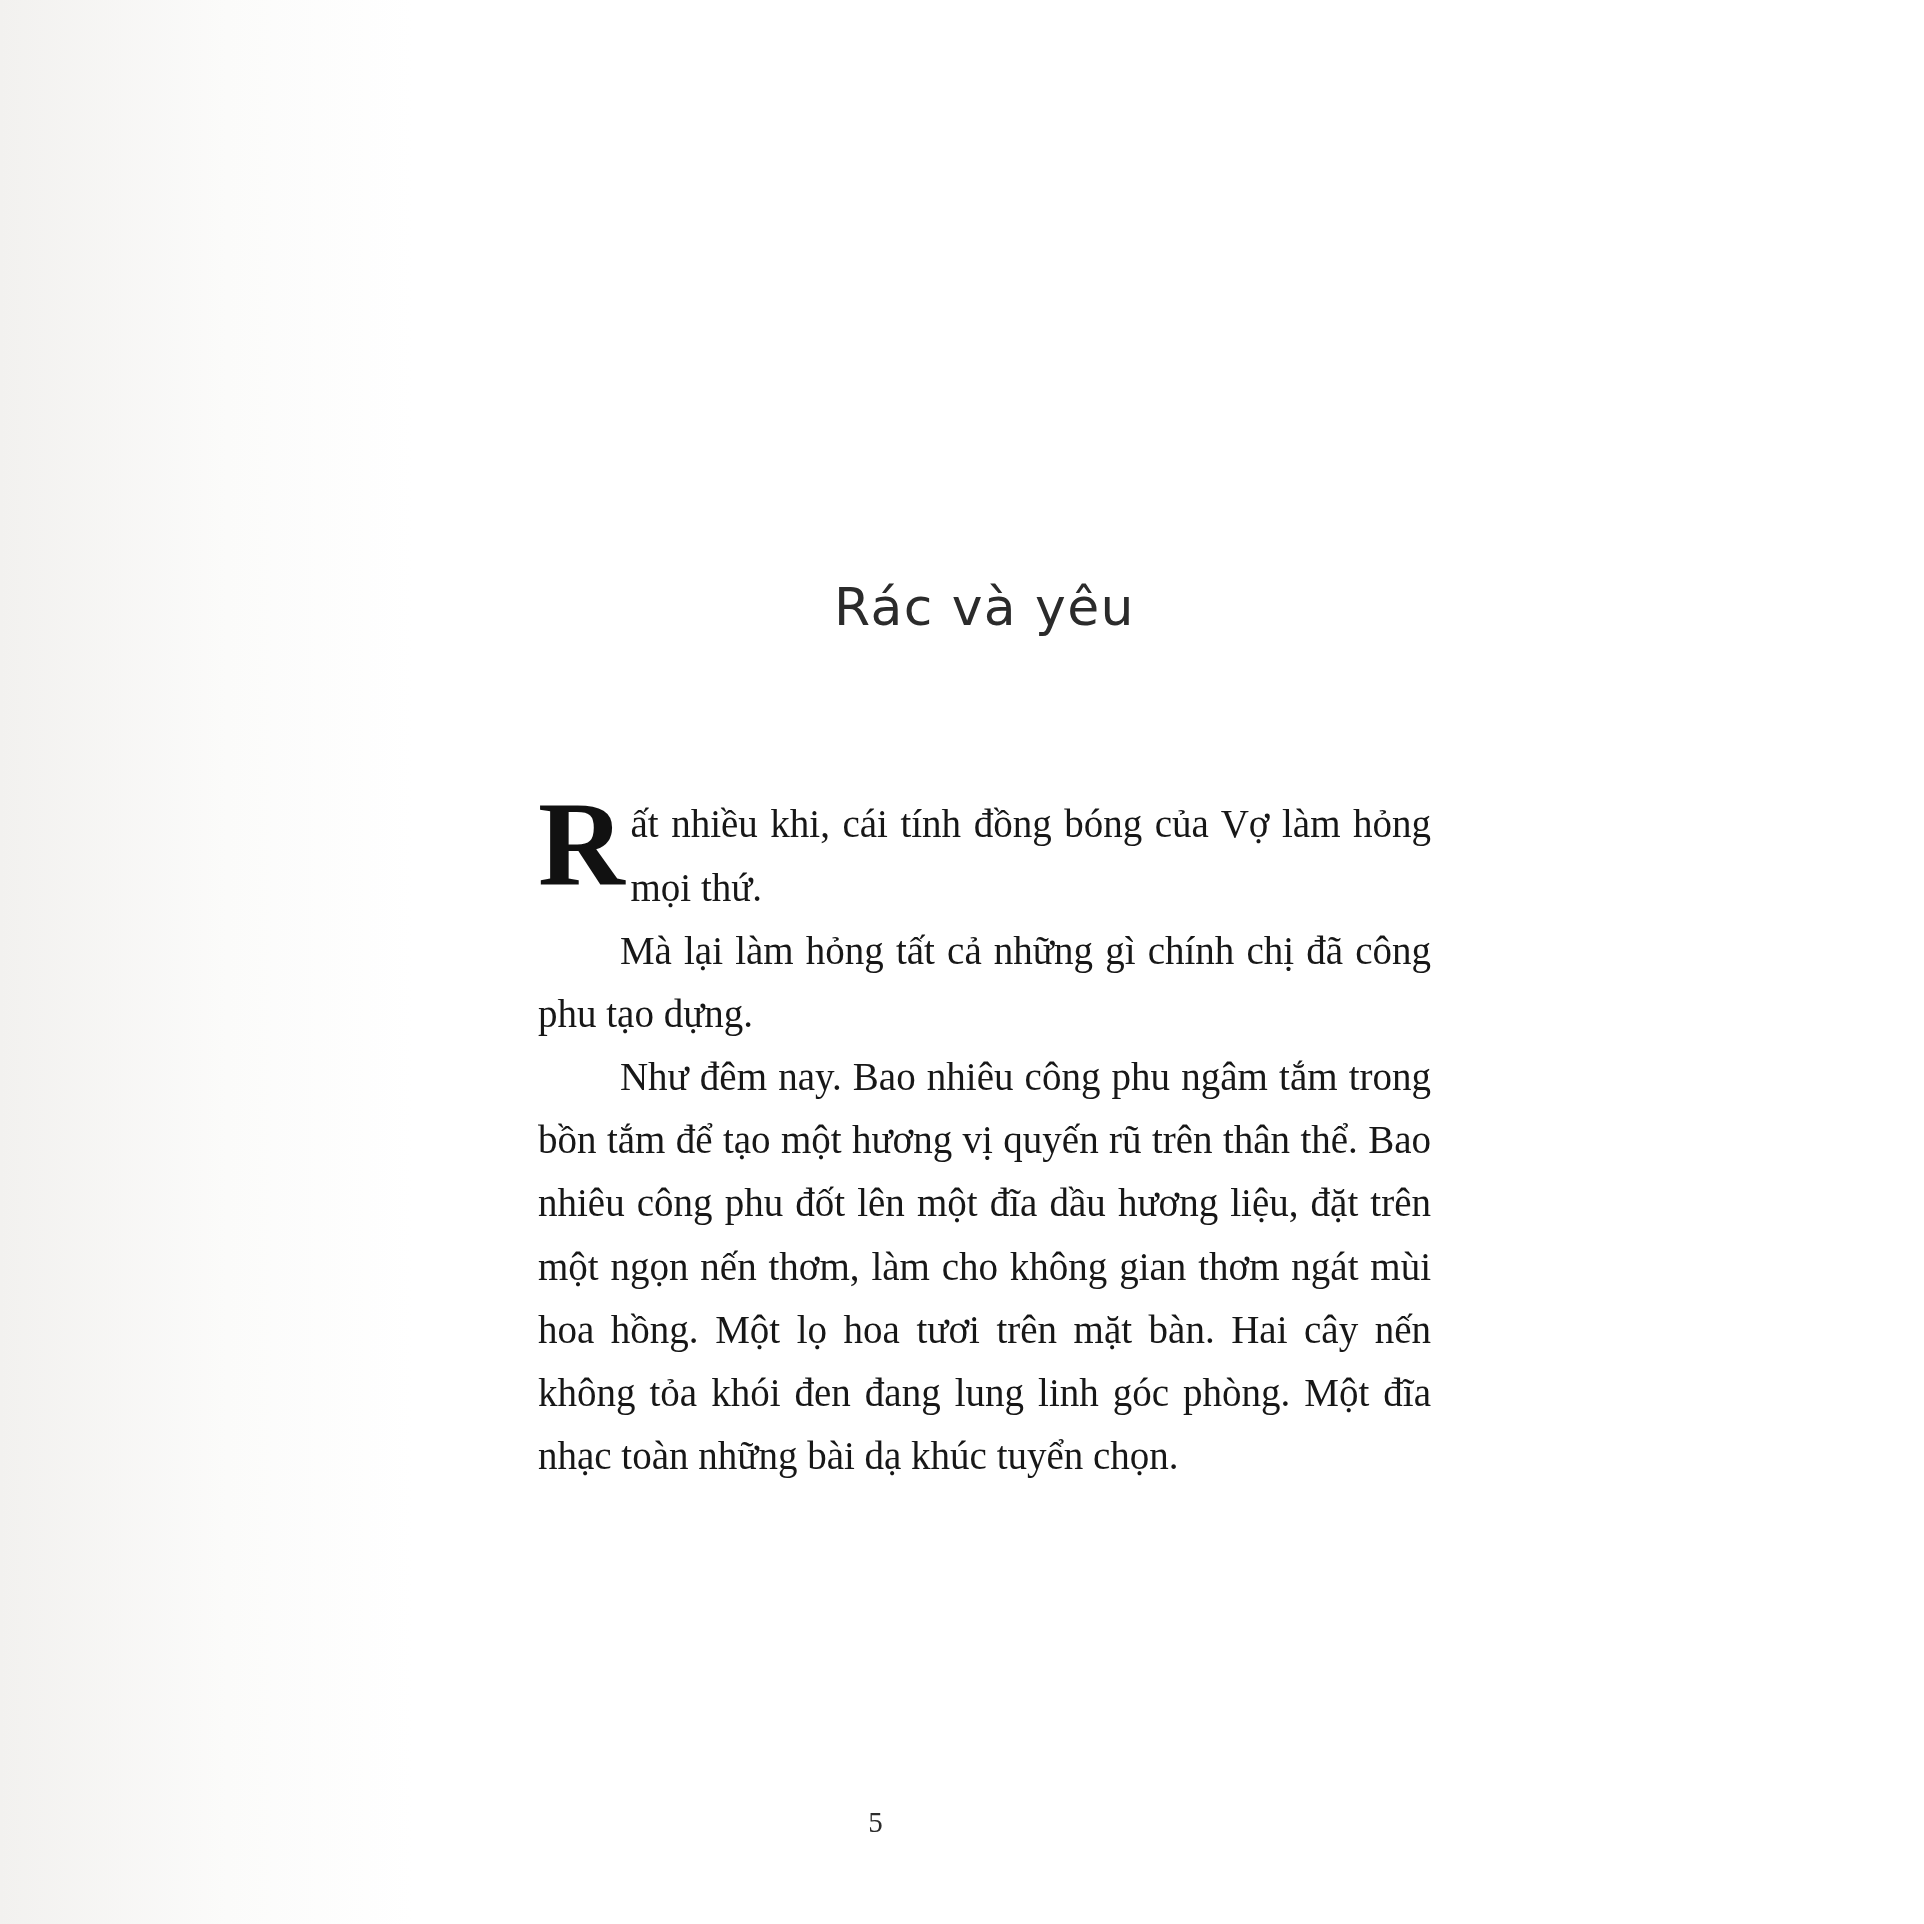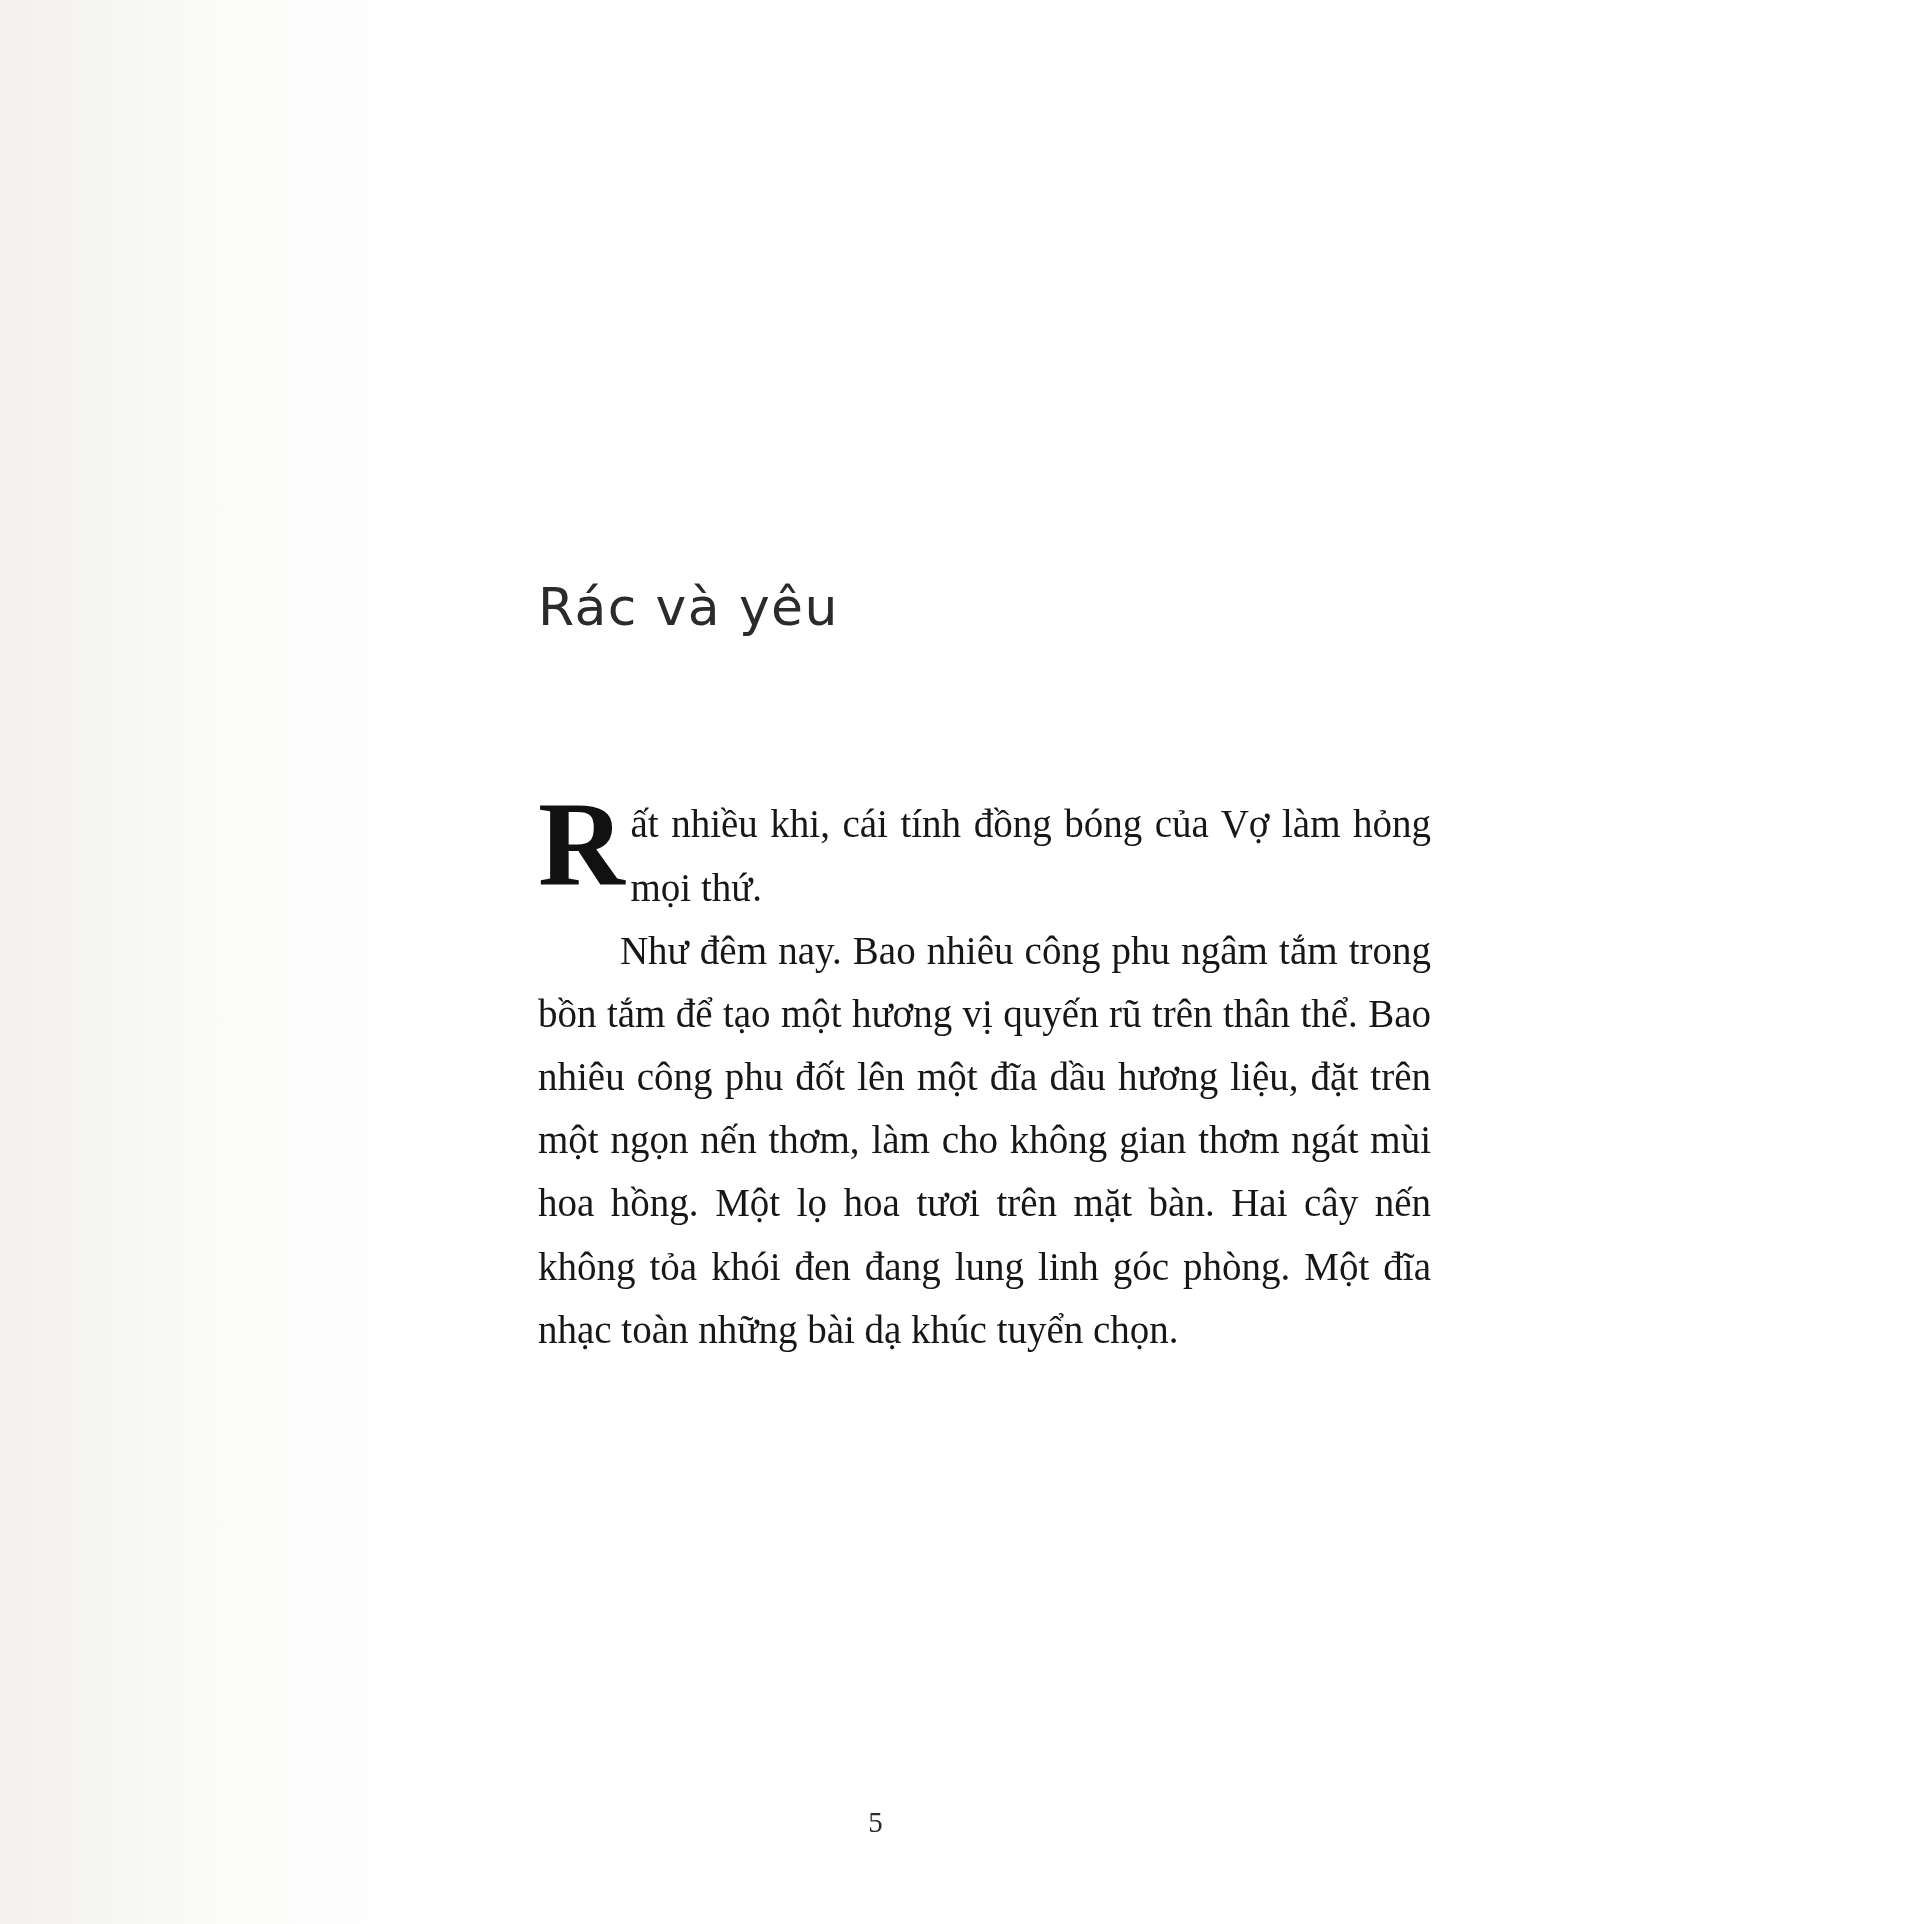--- a/index.html
+++ b/index.html
@@ -31,20 +31,21 @@
     width: 893px;
   }
   .chapter-title {
     font-family: "DejaVu Sans", sans-serif;
     font-size: 52px;
     font-weight: 400;
     color: #2b2b2b;
     letter-spacing: 1.4px;
     margin: 0 0 154px 0;
     line-height: 1.2;
+    text-align: center;
   }
   .body-text {
     font-family: "Liberation Serif", serif;
     font-size: 39px;
     line-height: 1.62;
     color: #171717;
     text-align: justify;
     text-justify: inter-word;
     margin: 0;
   }
@@ -93,20 +94,21 @@
   <div class="sheet">
 
     <h1 class="chapter-title">Rác và yêu</h1>
 
     <div class="body-text">
 
       <p class="first dropcap-para">
         <span class="dropcap">R</span><span>ất nhiều khi, cái tính đồng bóng của Vợ làm hỏng mọi thứ.</span>
       </p>
 
+      <p>Mà lại làm hỏng tất cả những gì chính chị đã công phu tạo dựng.</p>
 
       <p>Như đêm nay. Bao nhiêu công phu ngâm tắm trong bồn tắm để tạo một hương vị quyến rũ trên thân thể. Bao nhiêu công phu đốt lên một đĩa dầu hương liệu, đặt trên một ngọn nến thơm, làm cho không gian thơm ngát mùi hoa hồng. Một lọ hoa tươi trên mặt bàn. Hai cây nến không tỏa khói đen đang lung linh góc phòng. Một đĩa nhạc toàn những bài dạ khúc tuyển chọn.</p>
 
 
     </div>
   </div>
 
   <div class="page-number">
     <span>5</span>
   </div>

